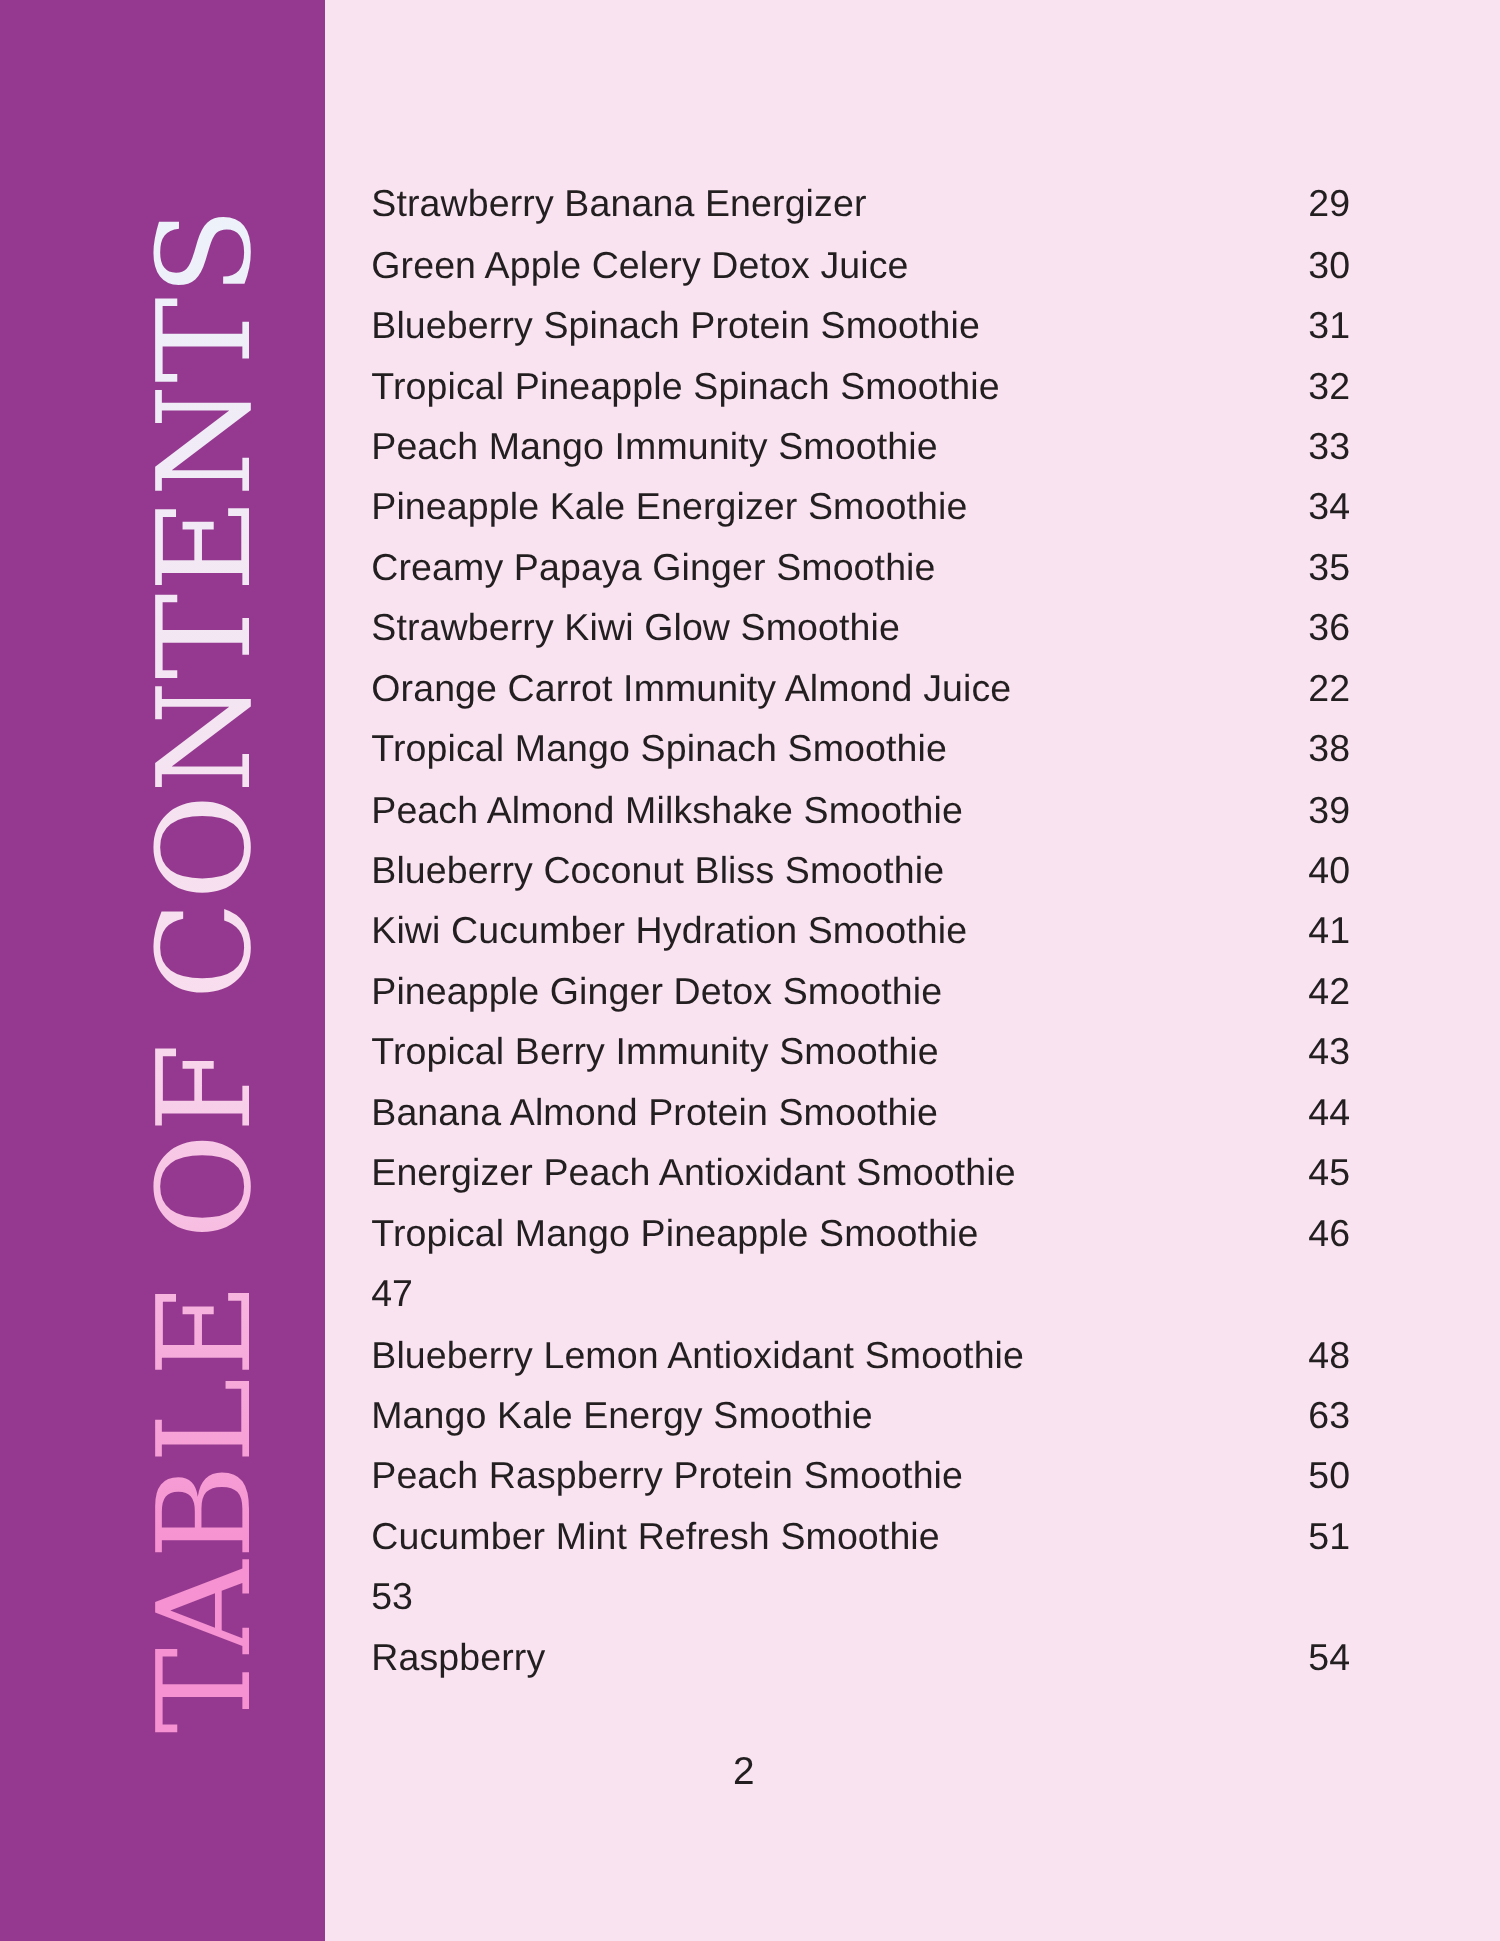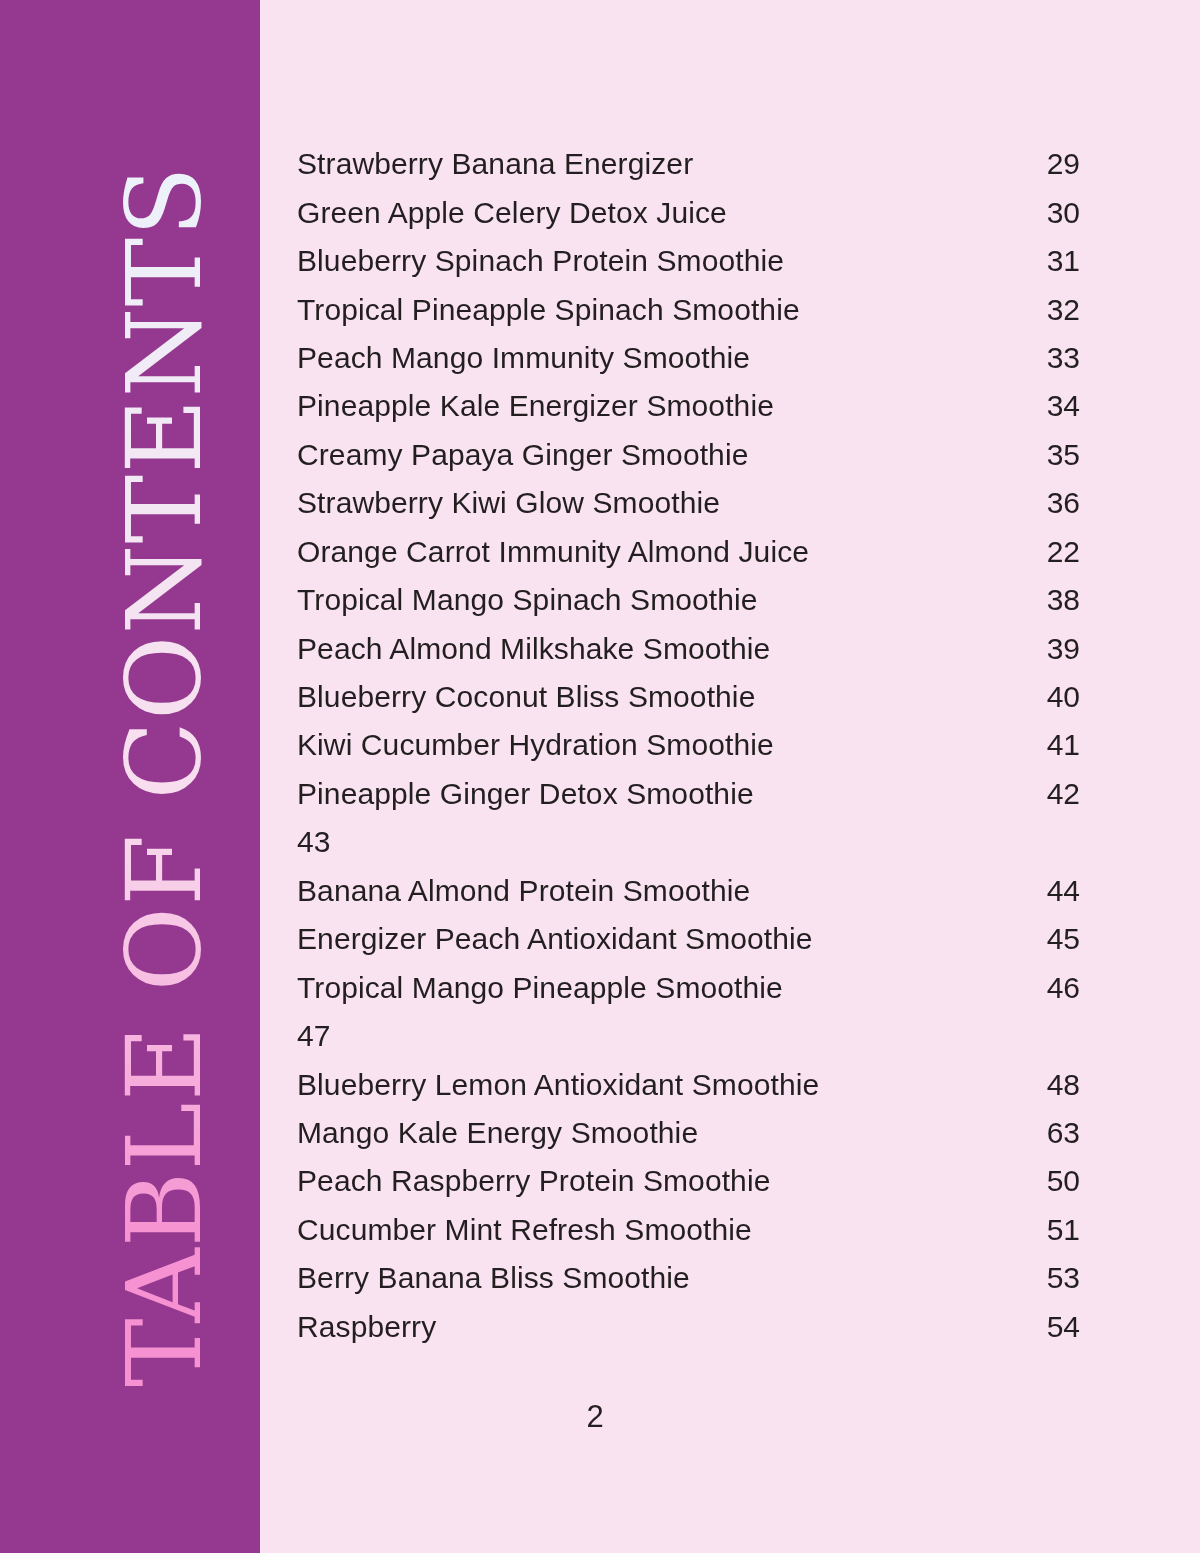--- a/index.html
+++ b/index.html
@@ -147,20 +147,21 @@
       </li>
       <li class="toc-row">
         <span class="toc-title">Kiwi Cucumber Hydration Smoothie</span>
         <span class="toc-page">41</span>
       </li>
       <li class="toc-row">
         <span class="toc-title">Pineapple Ginger Detox Smoothie</span>
         <span class="toc-page">42</span>
       </li>
       <li class="toc-row">
+        <span class="toc-title">Tropical Berry Immunity Smoothie</span>
         <span class="toc-page">43</span>
       </li>
       <li class="toc-row">
         <span class="toc-title">Banana Almond Protein Smoothie</span>
         <span class="toc-page">44</span>
       </li>
       <li class="toc-row">
         <span class="toc-title">Energizer Peach Antioxidant Smoothie</span>
         <span class="toc-page">45</span>
       </li>
@@ -181,21 +182,20 @@
       </li>
       <li class="toc-row">
         <span class="toc-title">Peach Raspberry Protein Smoothie</span>
         <span class="toc-page">50</span>
       </li>
       <li class="toc-row">
         <span class="toc-title">Cucumber Mint Refresh Smoothie</span>
         <span class="toc-page">51</span>
       </li>
       <li class="toc-row">
-        <span class="toc-title">Berry Banana Bliss Smoothie</span>
         <span class="toc-page">53</span>
       </li>
       <li class="toc-row">
         <span class="toc-title">Raspberry</span>
         <span class="toc-page">54</span>
       </li>
     </ol>
 
   <div class="footer">2</div>
 

